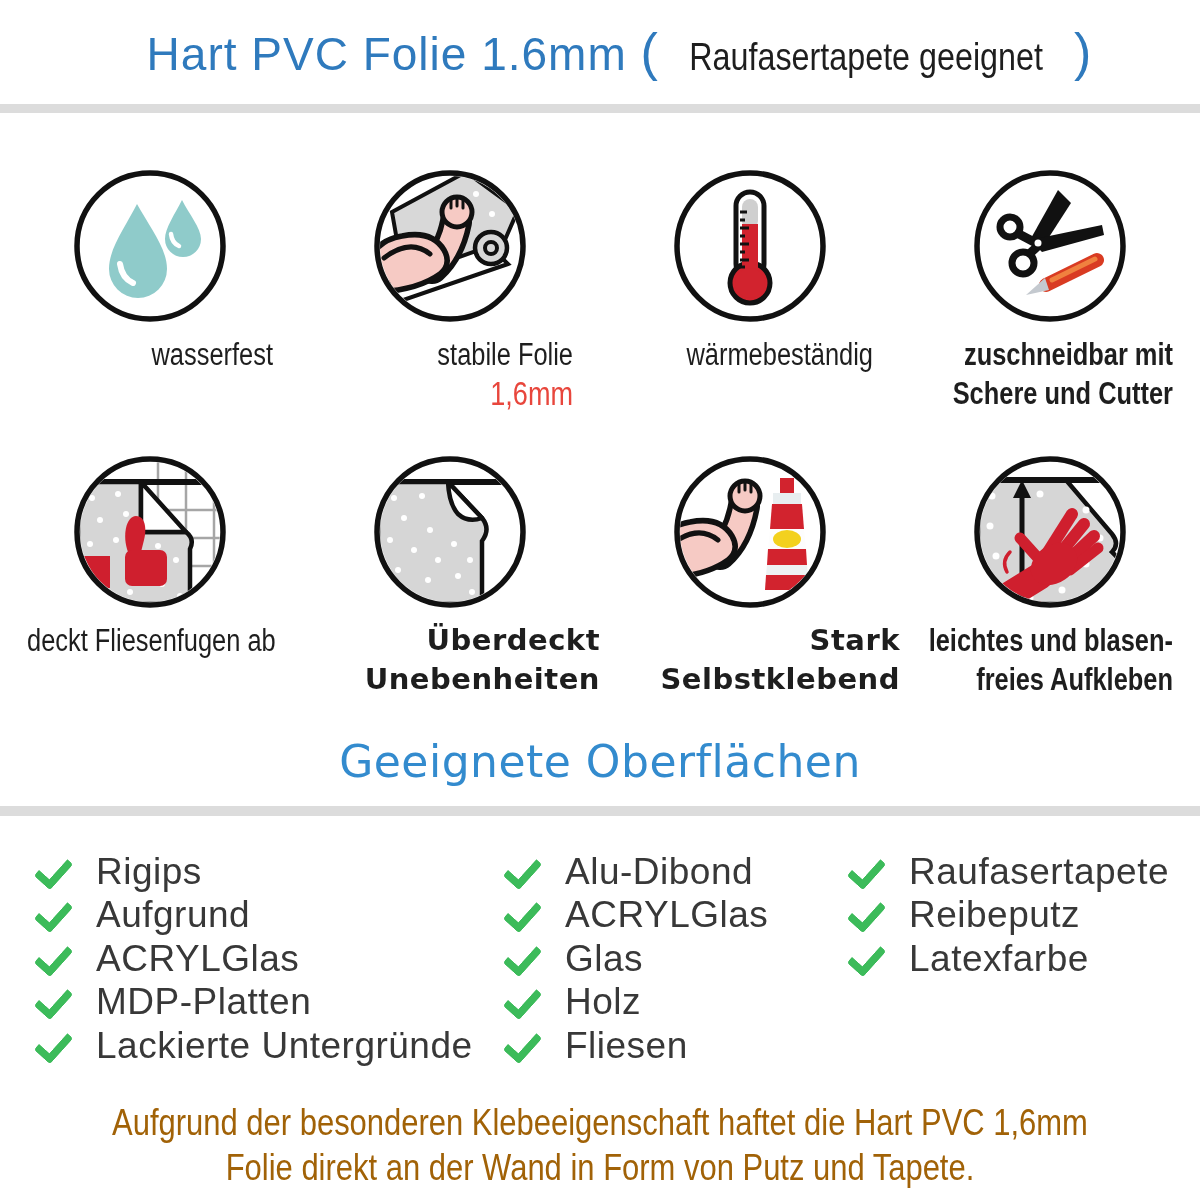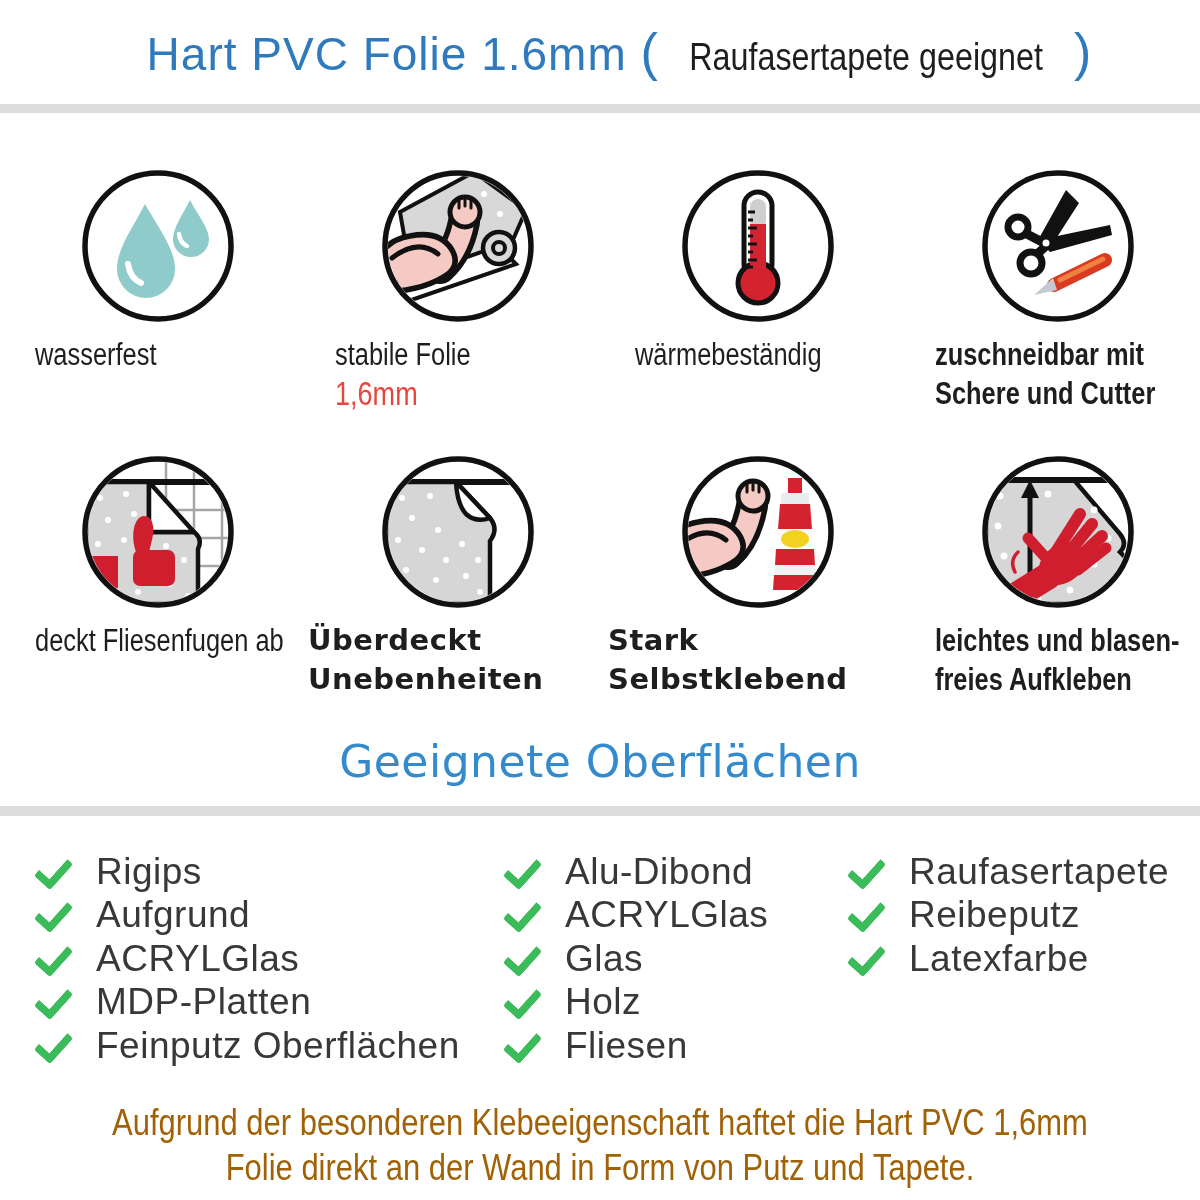--- a/index.html
+++ b/index.html
@@ -8,21 +8,21 @@
   
   .title{position:absolute;top:22px;left:0;width:100%;text-align:center;white-space:nowrap;}
   .t-main{font-size:46px;color:#2f7abd;letter-spacing:1px;margin-left:38px;}
   .t-paren{font-size:52px;color:#2f7abd;font-weight:400;}
   .t-note{font-size:38px;color:#1e1e1e;display:inline-block;transform:scaleX(.85);letter-spacing:0;}
   
   .bar{position:absolute;left:0;width:1200px;height:9px;background:#dcdcdc;}
   .bar1{top:104px;}
   .bar2{top:806px;height:10px;}
   
-  .feature{position:absolute;width:300px;text-align:left;padding-left:8px;}
+  .feature{position:absolute;width:300px;text-align:right;}
   .r1{top:166px;} .r2{top:452px;}
   .c1{left:0;} .c2{left:300px;} .c3{left:600px;} .c4{left:900px;font-weight:bold;}
   .icon-wrap{width:160px;height:160px;margin:0 auto;}
   .f-label{font-size:31px;color:#1e1e1e;line-height:39px;margin-top:9px;
            transform:scaleX(.82);transform-origin:50% 50%;white-space:nowrap;}
   .f-label.second{margin-top:0;}
   .f-label.boldlbl{font-family:"DejaVu Sans",sans-serif;font-weight:bold;font-size:29px;
                    transform:none;letter-spacing:.5px;}
   .f-label.redlbl{color:#e8463c;font-size:33px;}
   
@@ -306,21 +306,21 @@
     <li>
         <span class="checkbox-wrap">
           <span class="check"></span>
         </span>
         <span class="sub-label">MDP-Platten</span>
       </li>
     <li>
         <span class="checkbox-wrap">
           <span class="check"></span>
         </span>
-        <span class="sub-label">Feinputz Oberflächen</span>
+        <span class="sub-label">Lackierte Untergründe</span>
       </li>
   </ul>
 
   <ul class="subcol col2">
     <li>
         <span class="checkbox-wrap">
           <span class="check"></span>
         </span>
         <span class="sub-label">Alu-Dibond</span>
       </li>

